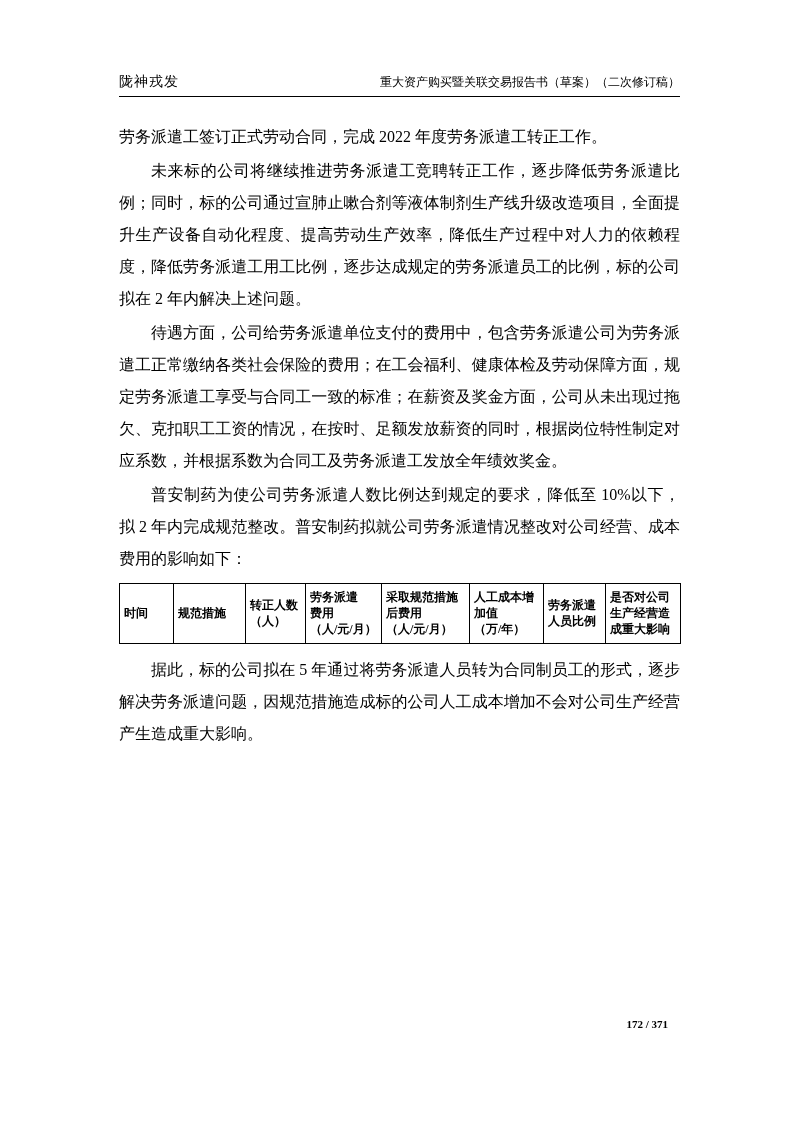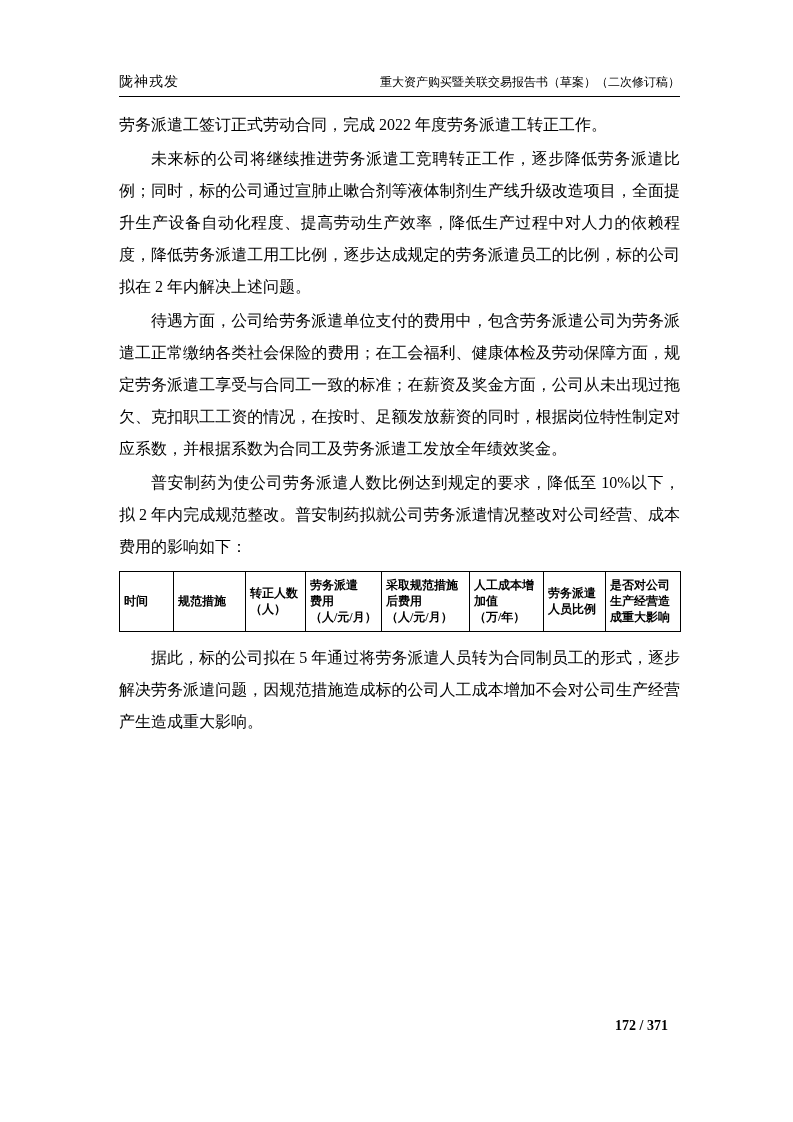--- a/index.html
+++ b/index.html
@@ -35,21 +35,21 @@
   }
   .doc-header .hleft {
     font-size: 14px;
     letter-spacing: 1px;
   }
   .doc-header .hright {
     font-size: 12px;
     margin-top: 28px;
   }
   .body-text {
-    margin-top: 12px;
+    margin-top: 24px;
     font-size: 16px;
     line-height: 32px;
     text-align: justify;
   }
   p.para {
     text-indent: 2em;
     margin: 0 0 2px 0;
   }
   p.para.no-indent {
     text-indent: 0;
@@ -84,21 +84,21 @@
     font-size: 12.5px;
   }
   td.al { text-align: left; padding-left: 5px; }
   td.ar { text-align: right; padding-right: 9px; }
   td.ac { text-align: center; }
   .page-number {
     position: absolute;
     right: 125px;
     top: 1018px;
     font-weight: bold;
-    font-size: 14px;
+    font-size: 11px;
   }
 </style>
 </head>
 <body>
 
 <div class="page">
   <div class="content">
 
     <div class="doc-header">
       <span class="hleft">陇神戎发</span>

